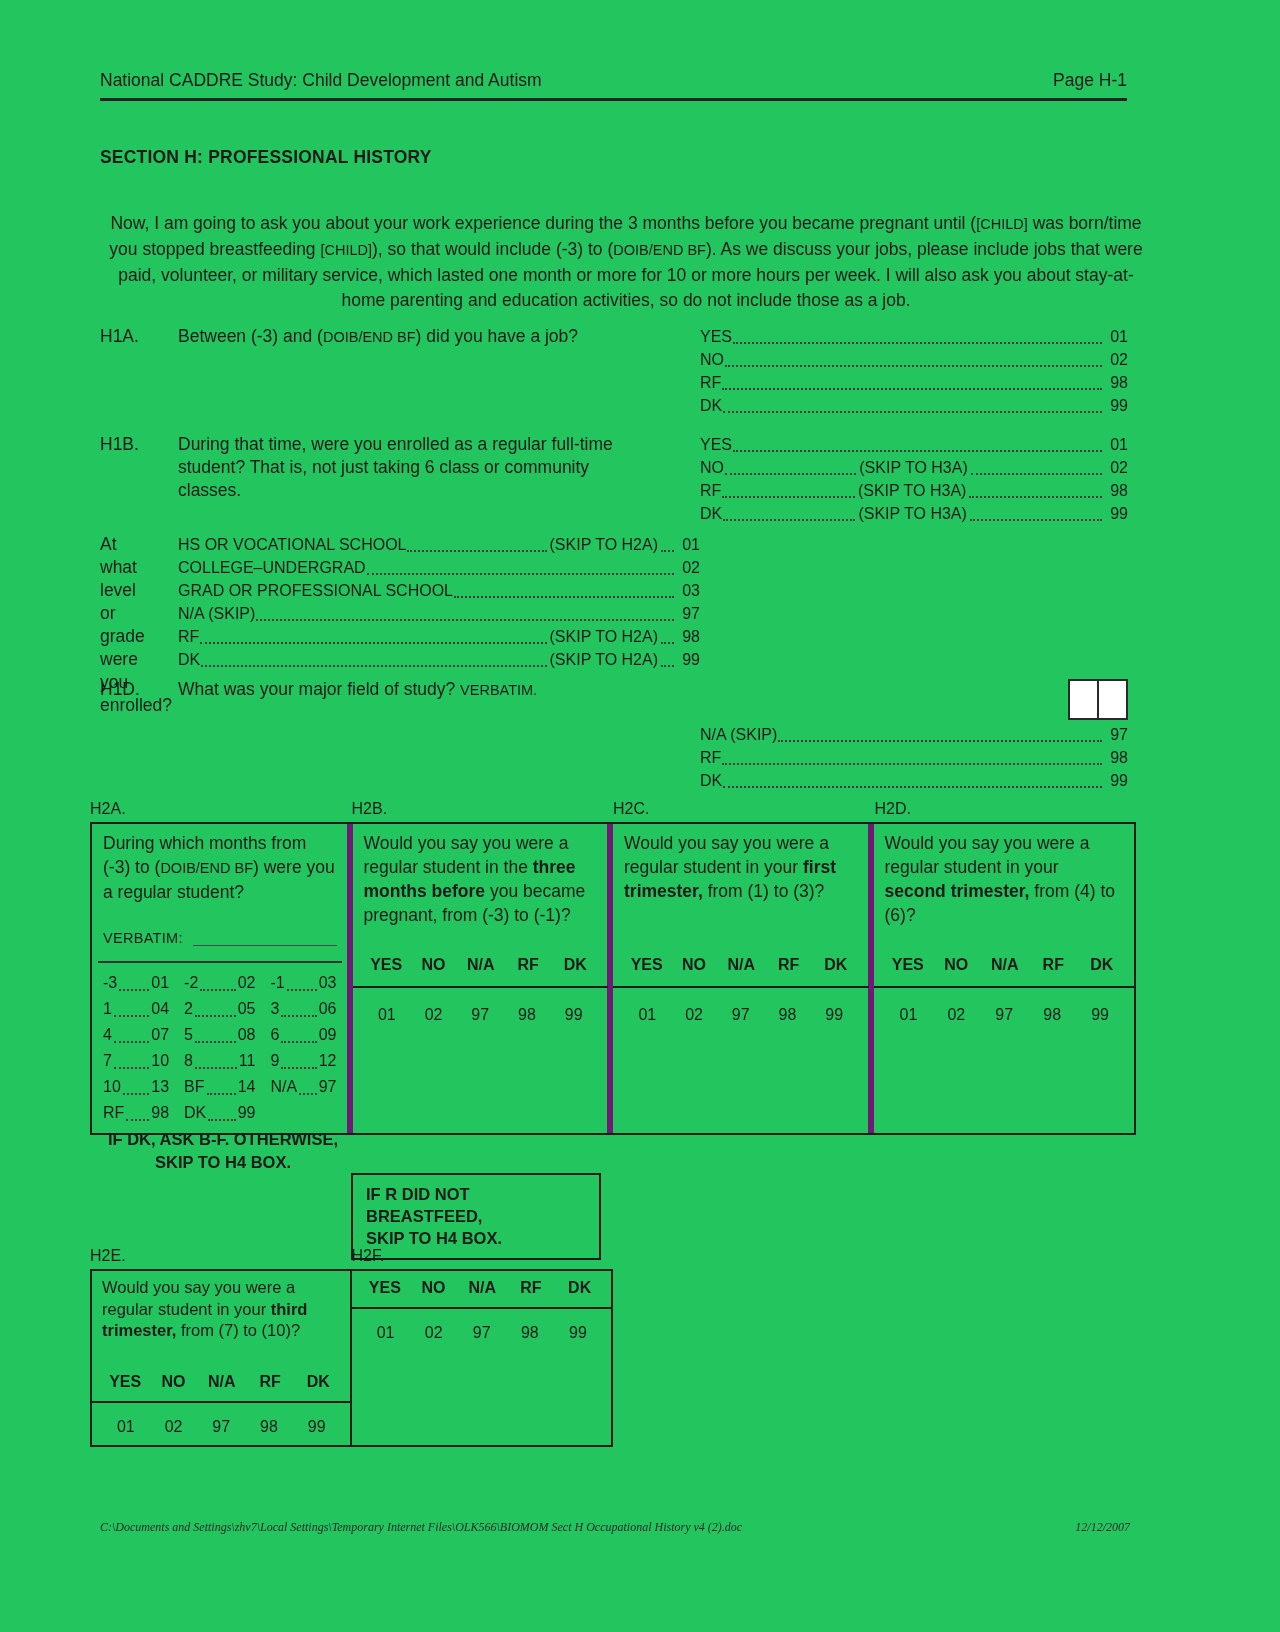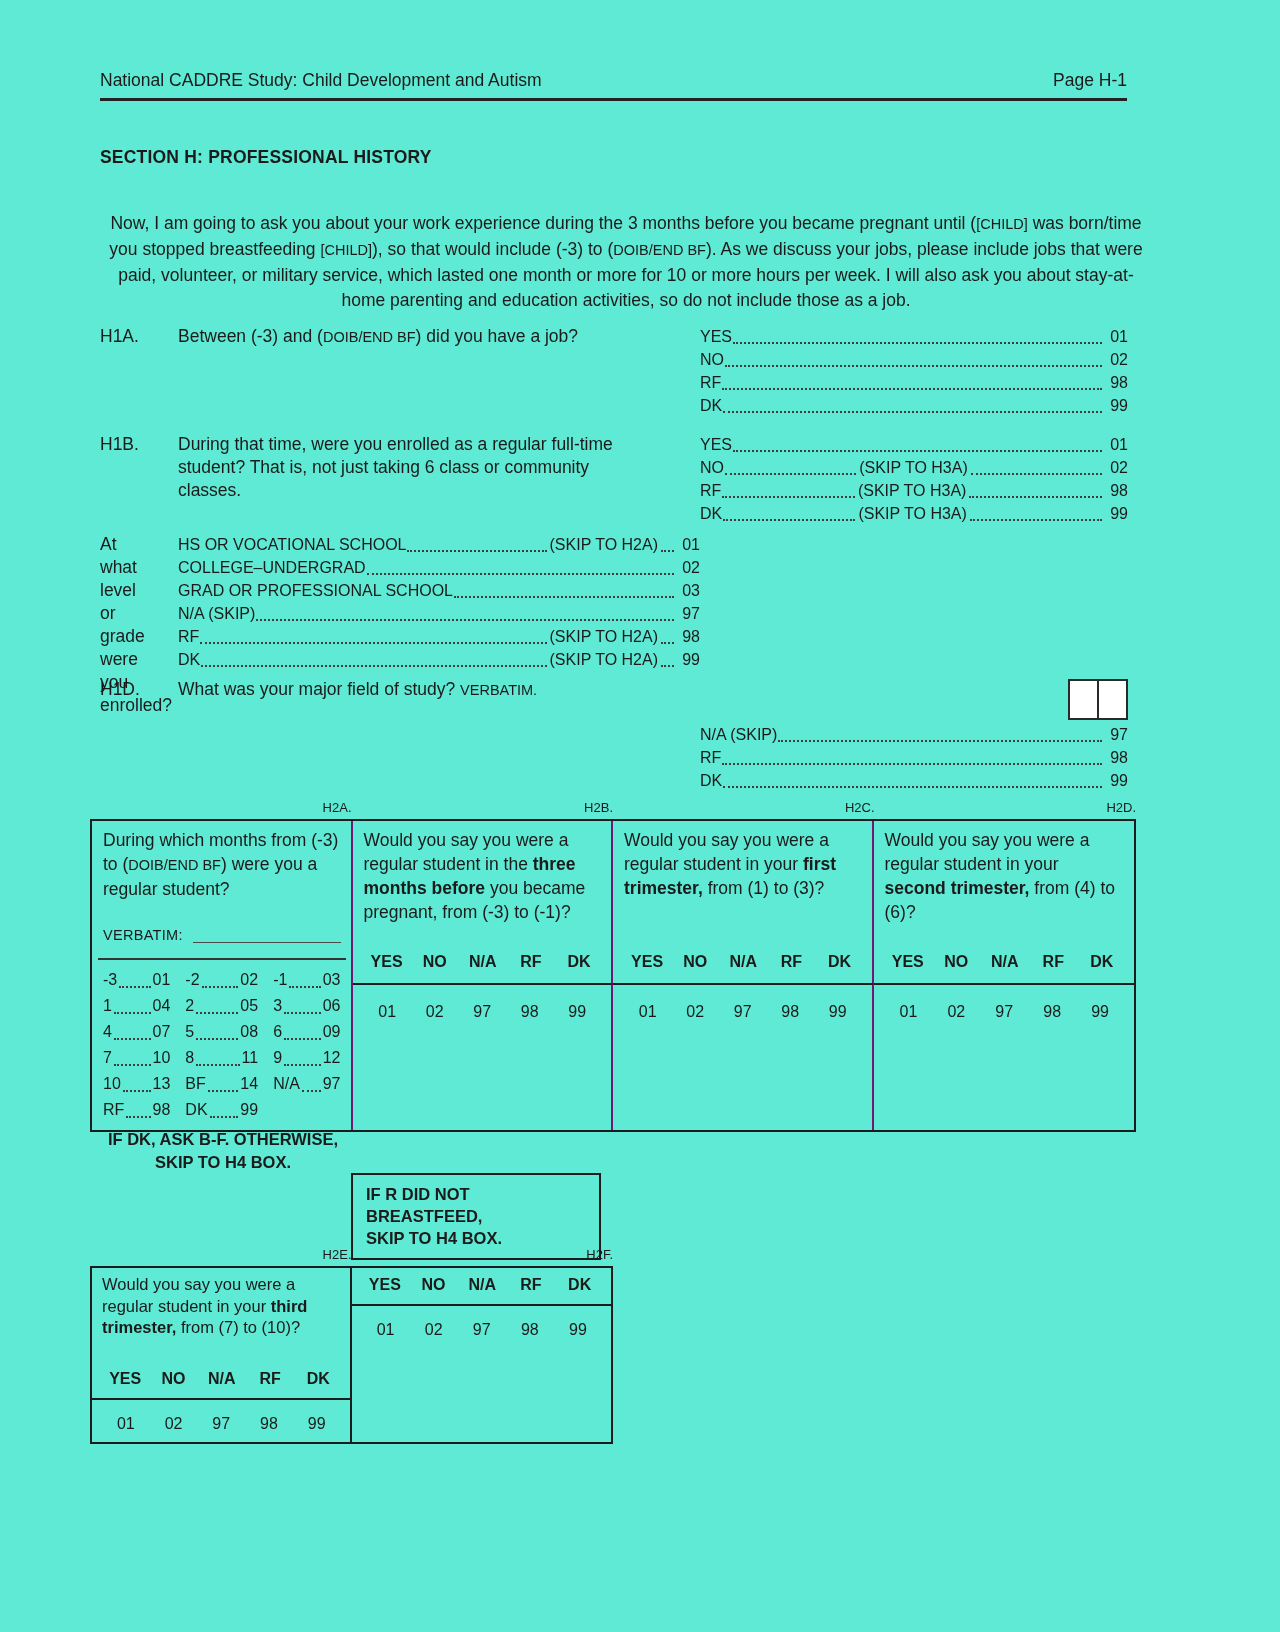--- a/index.html
+++ b/index.html
@@ -1,18 +1,18 @@
 <!DOCTYPE html>
 <html><head>
 <meta charset="utf-8">
 <style>
   * { margin:0; padding:0; box-sizing:border-box; }
   html,body { background:#ffffff; }
   .page {
-    position:relative; width:1280px; height:1632px; background:#5eead4;
+    position:relative; width:1280px; height:1632px; background:#22c55e;
     font-family:"Liberation Sans","DejaVu Sans",sans-serif; color:#1b1b1b;
     overflow:hidden;
   }
   .abs { position:absolute; }
 
   
   .header { left:100px; top:70px; width:1027px; display:flex; justify-content:space-between;
             align-items:flex-end; padding-bottom:7px; border-bottom:3px solid #222;
             font-size:17.5px; }
   .section-title { left:100px; top:147px; font-size:17.5px; font-weight:700; letter-spacing:.2px; }
@@ -35,25 +35,25 @@
   
   .h1d-answers { position:relative; padding-top:2px; }
   .code-boxes { position:absolute; top:1px; right:0; display:flex; }
   .code-box { width:31px; height:41px; border:2px solid #2a2a2a; background:#fff; }
   .code-box + .code-box { border-left-width:2px; margin-left:-2px; }
   .major-row { display:flex; align-items:flex-end; height:23px; margin-top:20px; font-size:16px;flex-direction:column; }
   .major-line { flex:1; border-bottom:2px solid #565656; margin:0 26px 2px 10px; }
 
   
   .h2-wrap { left:90px; top:800px; width:1046px; }
-  .h2-labels, .h2ef-labels { display:grid; text-align:right; font-size:13px; margin-bottom:4px; }
+  .h2-labels, .h2ef-labels { display:grid; text-align:left; font-size:16px; margin-bottom:4px; }
   .h2-labels { grid-template-columns:repeat(4,1fr); }
   .h2ef-labels { grid-template-columns:repeat(2,1fr); }
   .h2-table { display:grid; grid-template-columns:repeat(4,1fr); border:2.5px solid #1c1c1c; }
-  .h2-cell { border-right:2px solid #701a75; min-height:296px; padding:7px 10px 8px 11px;
+  .h2-cell { border-right:6px solid #701a75; min-height:296px; padding:7px 10px 8px 11px;
              font-size:17.5px; line-height:24px; }
   .h2-cell:last-child, .h2ef-cell:last-child { border-right:none; }
   .cell-q { min-height:122px; }
   .h2a-q { min-height:70px; }
   .ans-head { display:grid; grid-template-columns:repeat(5,1fr); font-weight:700;
               border-bottom:2px solid #1c1c1c; text-align:center; font-size:16px;
               margin:0 -11px 0 -11px; padding:0 9px 9px 10px; }
   .ans-codes { display:grid; grid-template-columns:repeat(5,1fr); text-align:center;
                padding-top:15px; font-size:16px; }
   .verbatim-row { display:flex; height:22px; margin-top:22px;
@@ -503,14 +503,18 @@
             <span>02</span>
             <span>97</span>
             <span>98</span>
             <span>99</span>
           </div>
       </div>
 
     </div>
   </div>
 
+  <div class="abs footer">
+    <span>C:\Documents and Settings\zhv7\Local Settings\Temporary Internet Files\OLK566\BIOMOM Sect H Occupational History v4 (2).doc</span>
+    <span>12/12/2007</span>
+  </div>
 
 </div>
 
 </body></html>

